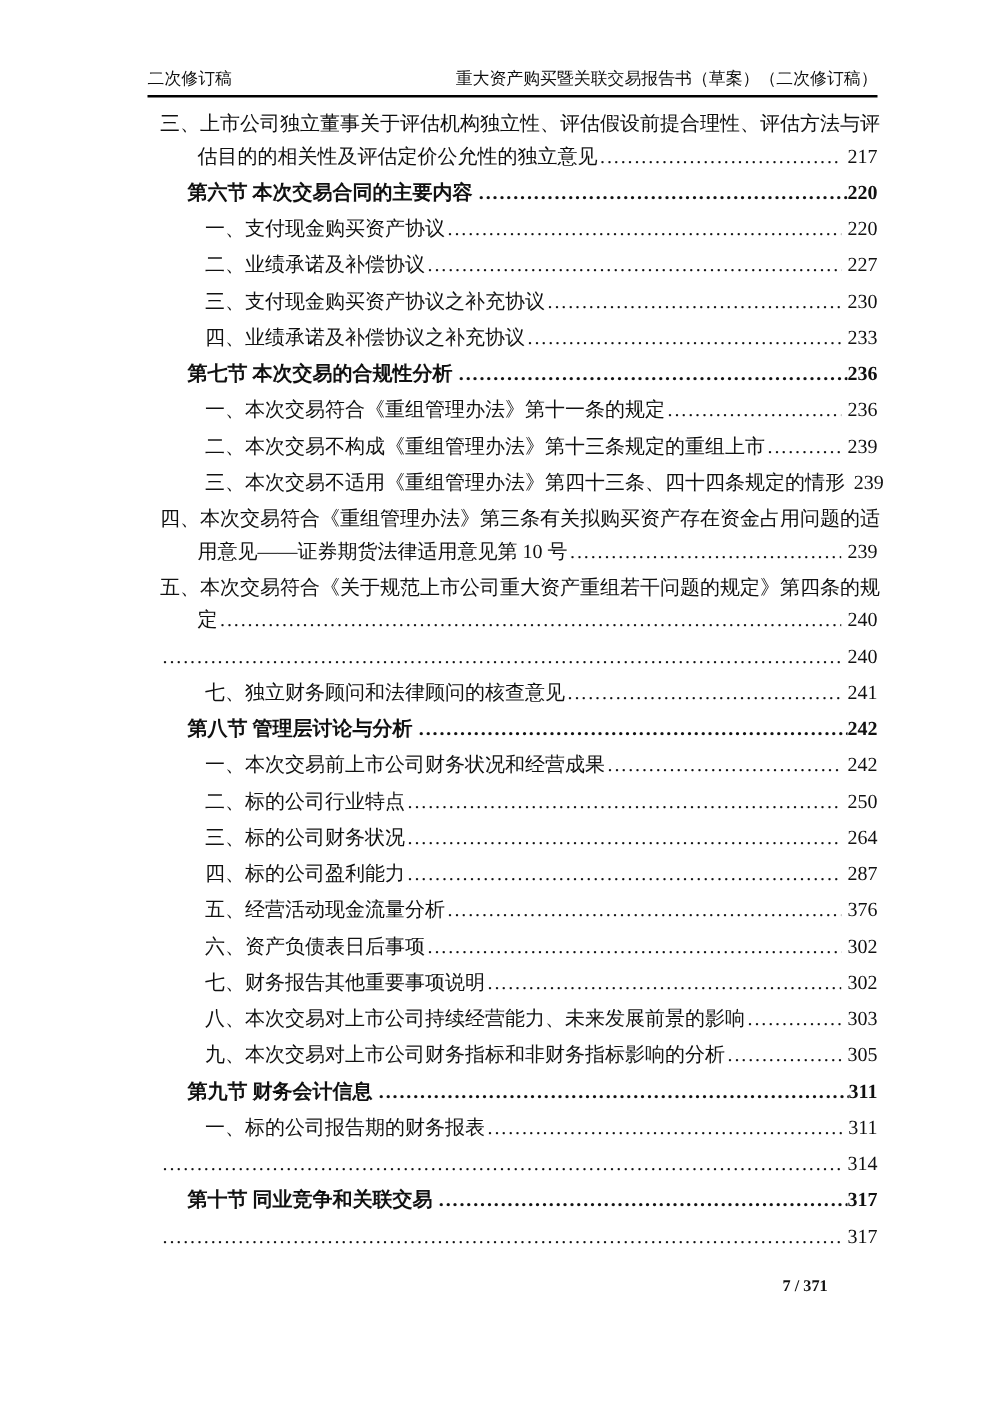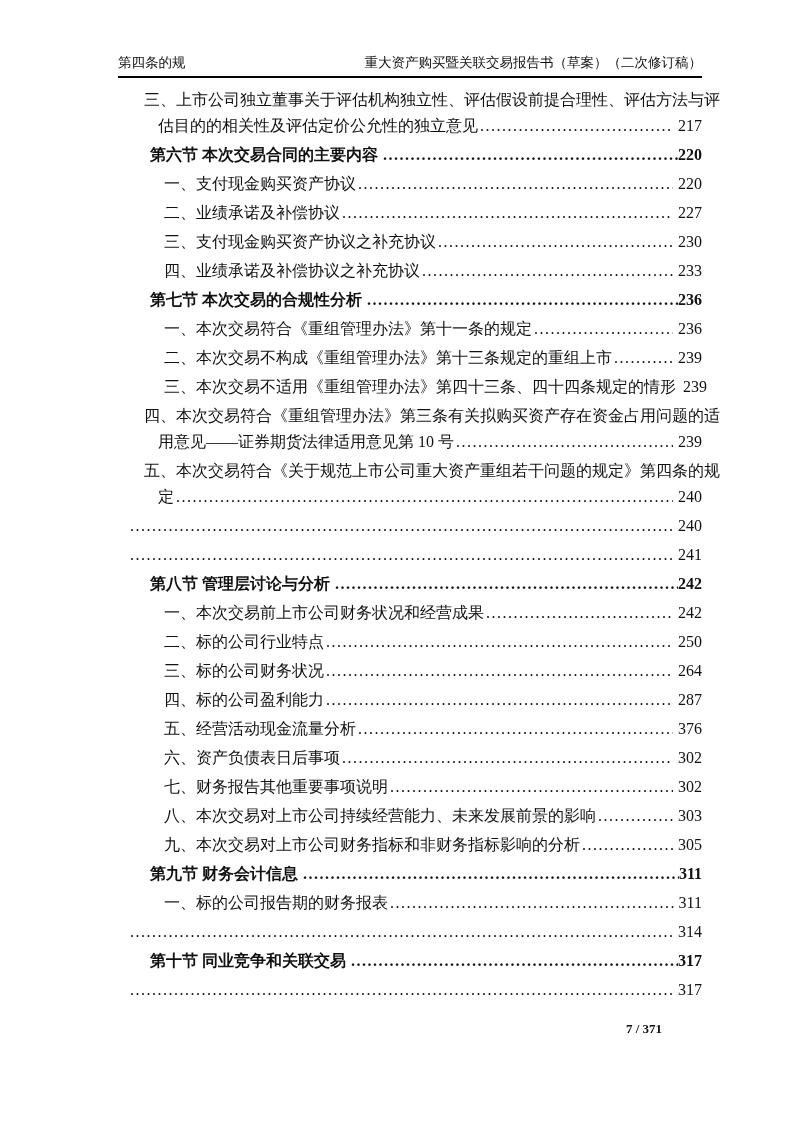--- a/index.html
+++ b/index.html
@@ -64,21 +64,20 @@
 
   
   .row.twoline {
     display: block;
     padding-left: 122px;
   }
   .twoline .wrapline {
     text-indent: 6px;
     line-height: 26px;
     white-space: nowrap;
-    margin-left: 16px;
   }
   .twoline .flexline {
     display: flex;
     align-items: baseline;
     line-height: 26px;
   }
   .twoline .flexline .leader { margin-left: 2px; margin-right: 5px; }
 
   
   .page-num {
@@ -89,21 +88,21 @@
     font-weight: bold;
     line-height: 16px;
   }
 </style>
 </head>
 <body>
 
 <div class="page">
 
   <div class="header">
-    <span>第四条的规</span>
+    <span>二次修订稿</span>
     <span>重大资产购买暨关联交易报告书（草案）（二次修订稿）</span>
   </div>
 
   <div class="toc">
 
     <div class="row item twoline">
       <div class="wrapline">三、上市公司独立董事关于评估机构独立性、评估假设前提合理性、评估方法与评</div>
       <div class="flexline">
         <span class="t">估目的的相关性及评估定价公允性的独立意见</span>
         <span class="leader"></span>
@@ -182,20 +181,21 @@
         <span class="pg">240</span>
       </div>
     </div>
 
     <div class="row item">
       <span class="leader"></span>
       <span class="pg">240</span>
     </div>
 
     <div class="row item">
+      <span class="t">七、独立财务顾问和法律顾问的核查意见</span>
       <span class="leader"></span>
       <span class="pg">241</span>
     </div>
 
     <div class="row section">
       <span class="t">第八节 管理层讨论与分析</span>
       <span class="leader"></span>
       <span class="pg">242</span>
     </div>
 

